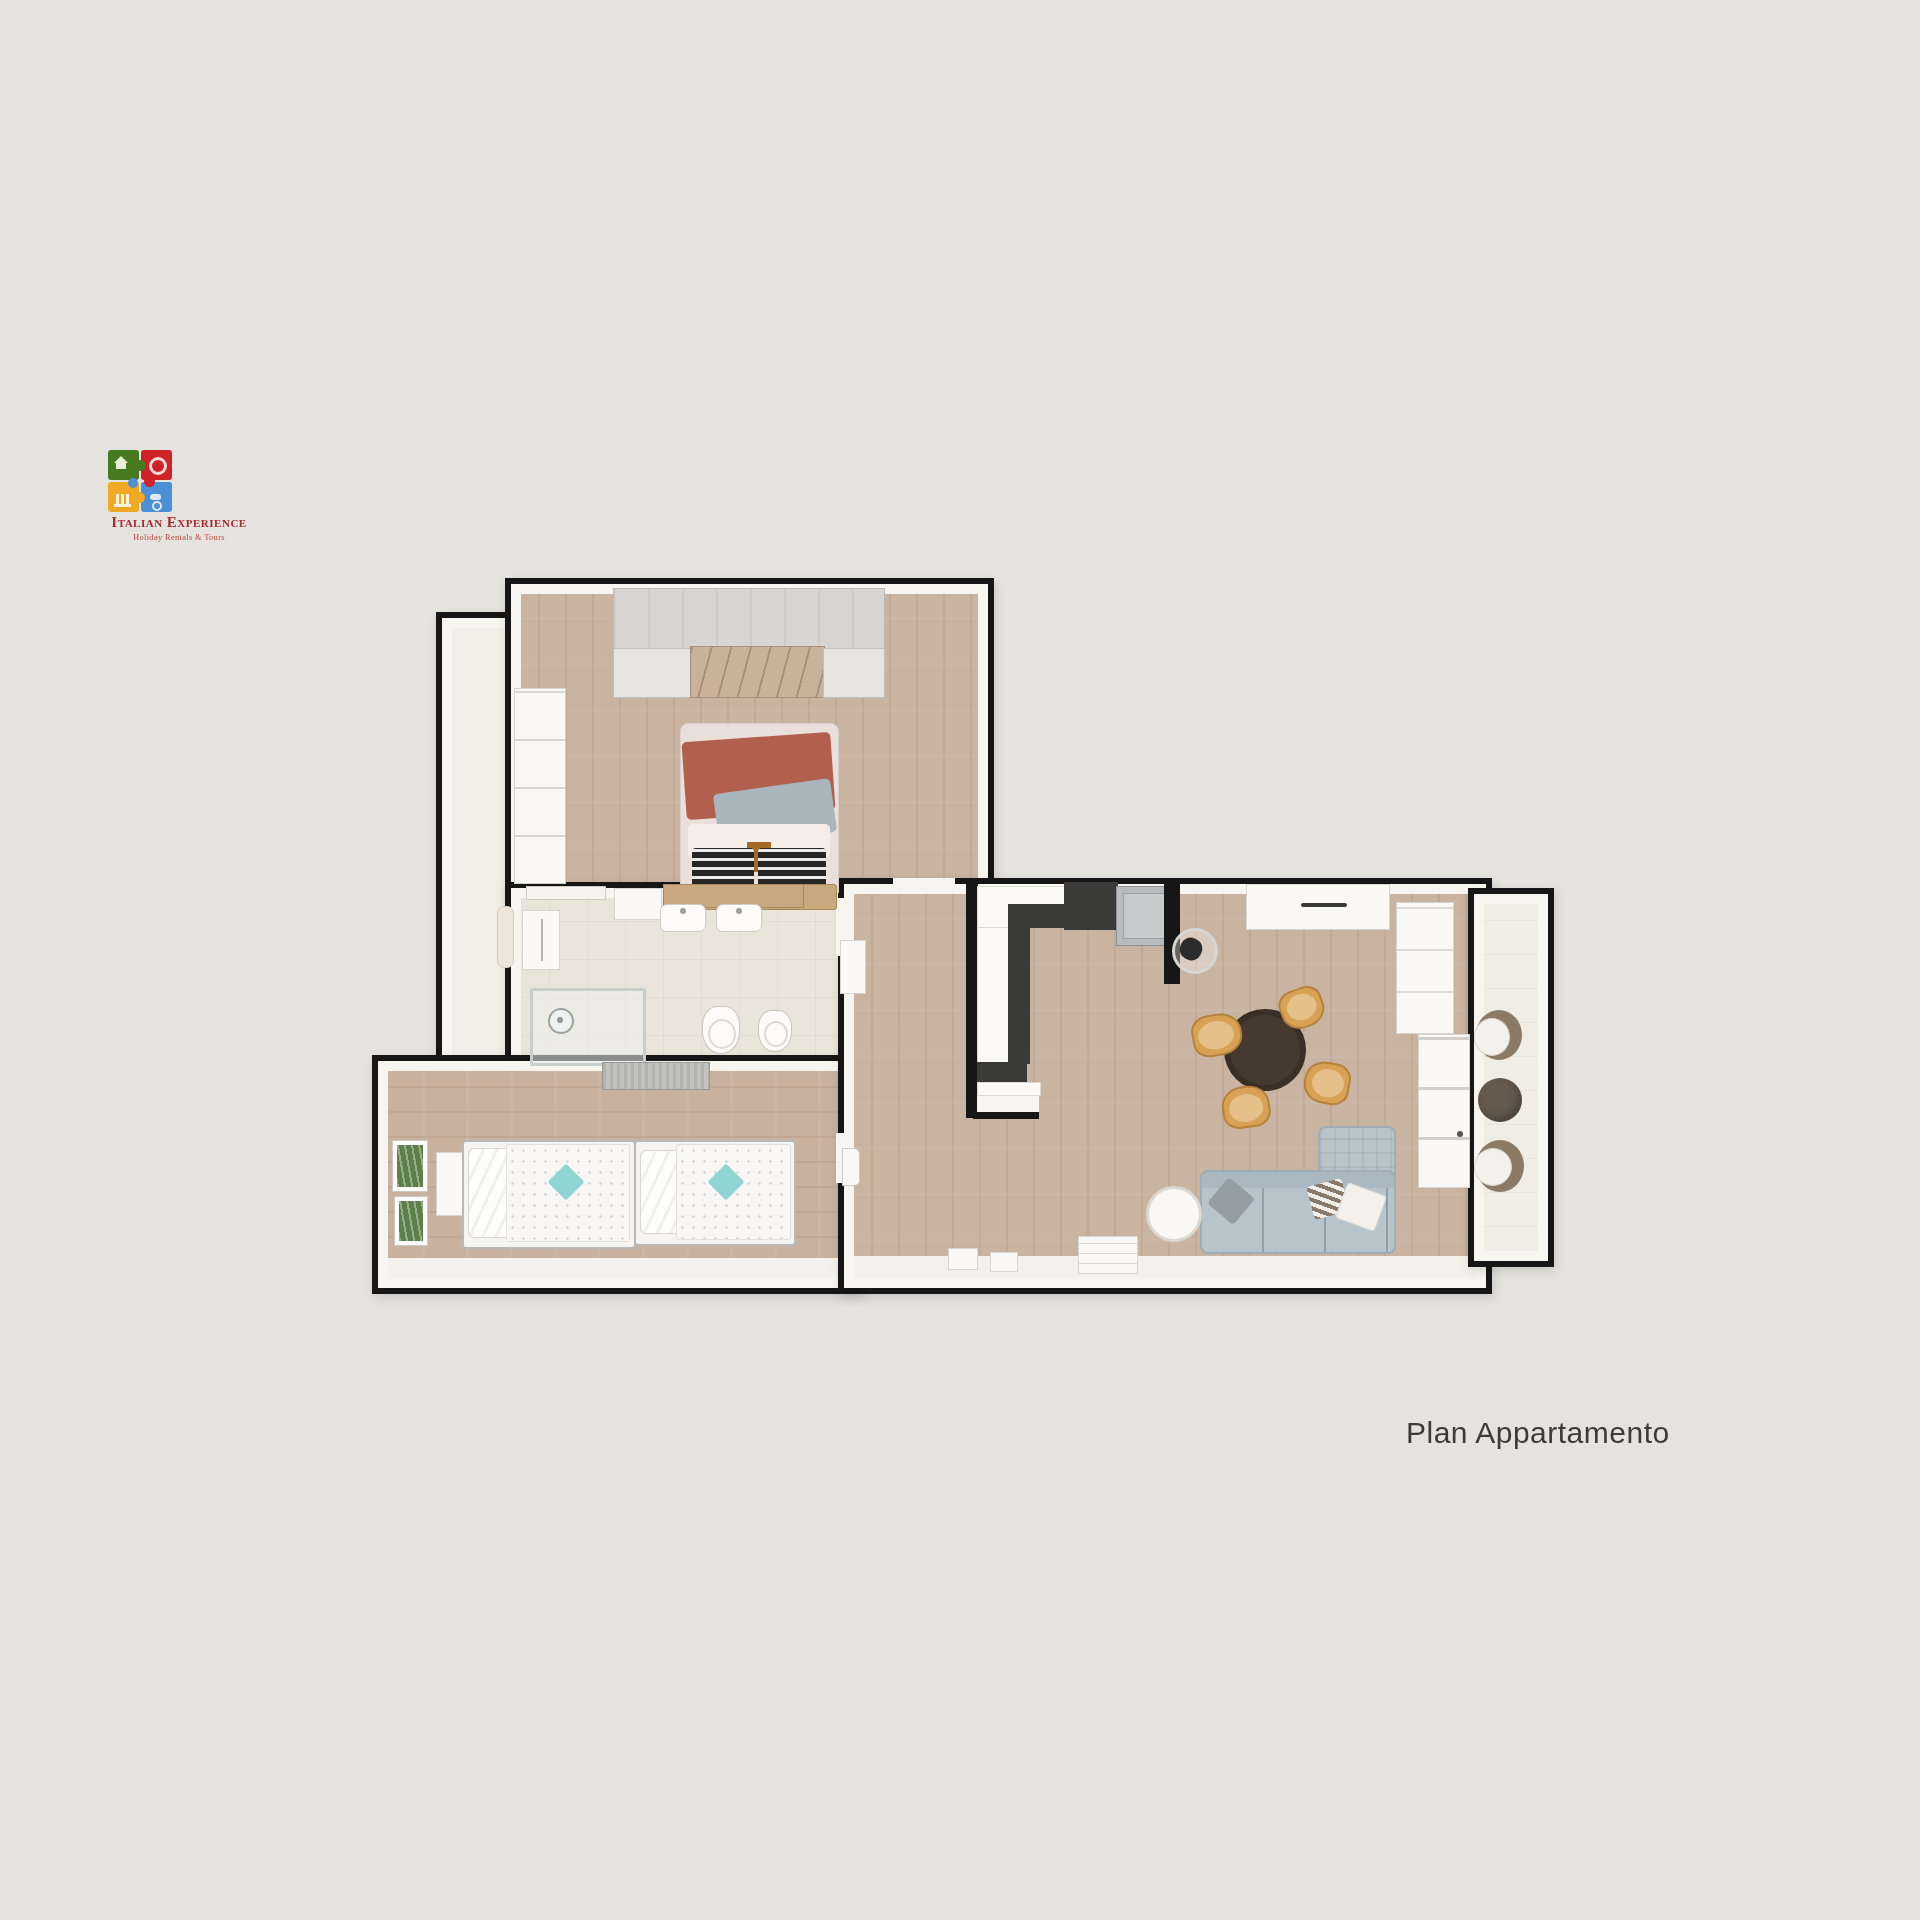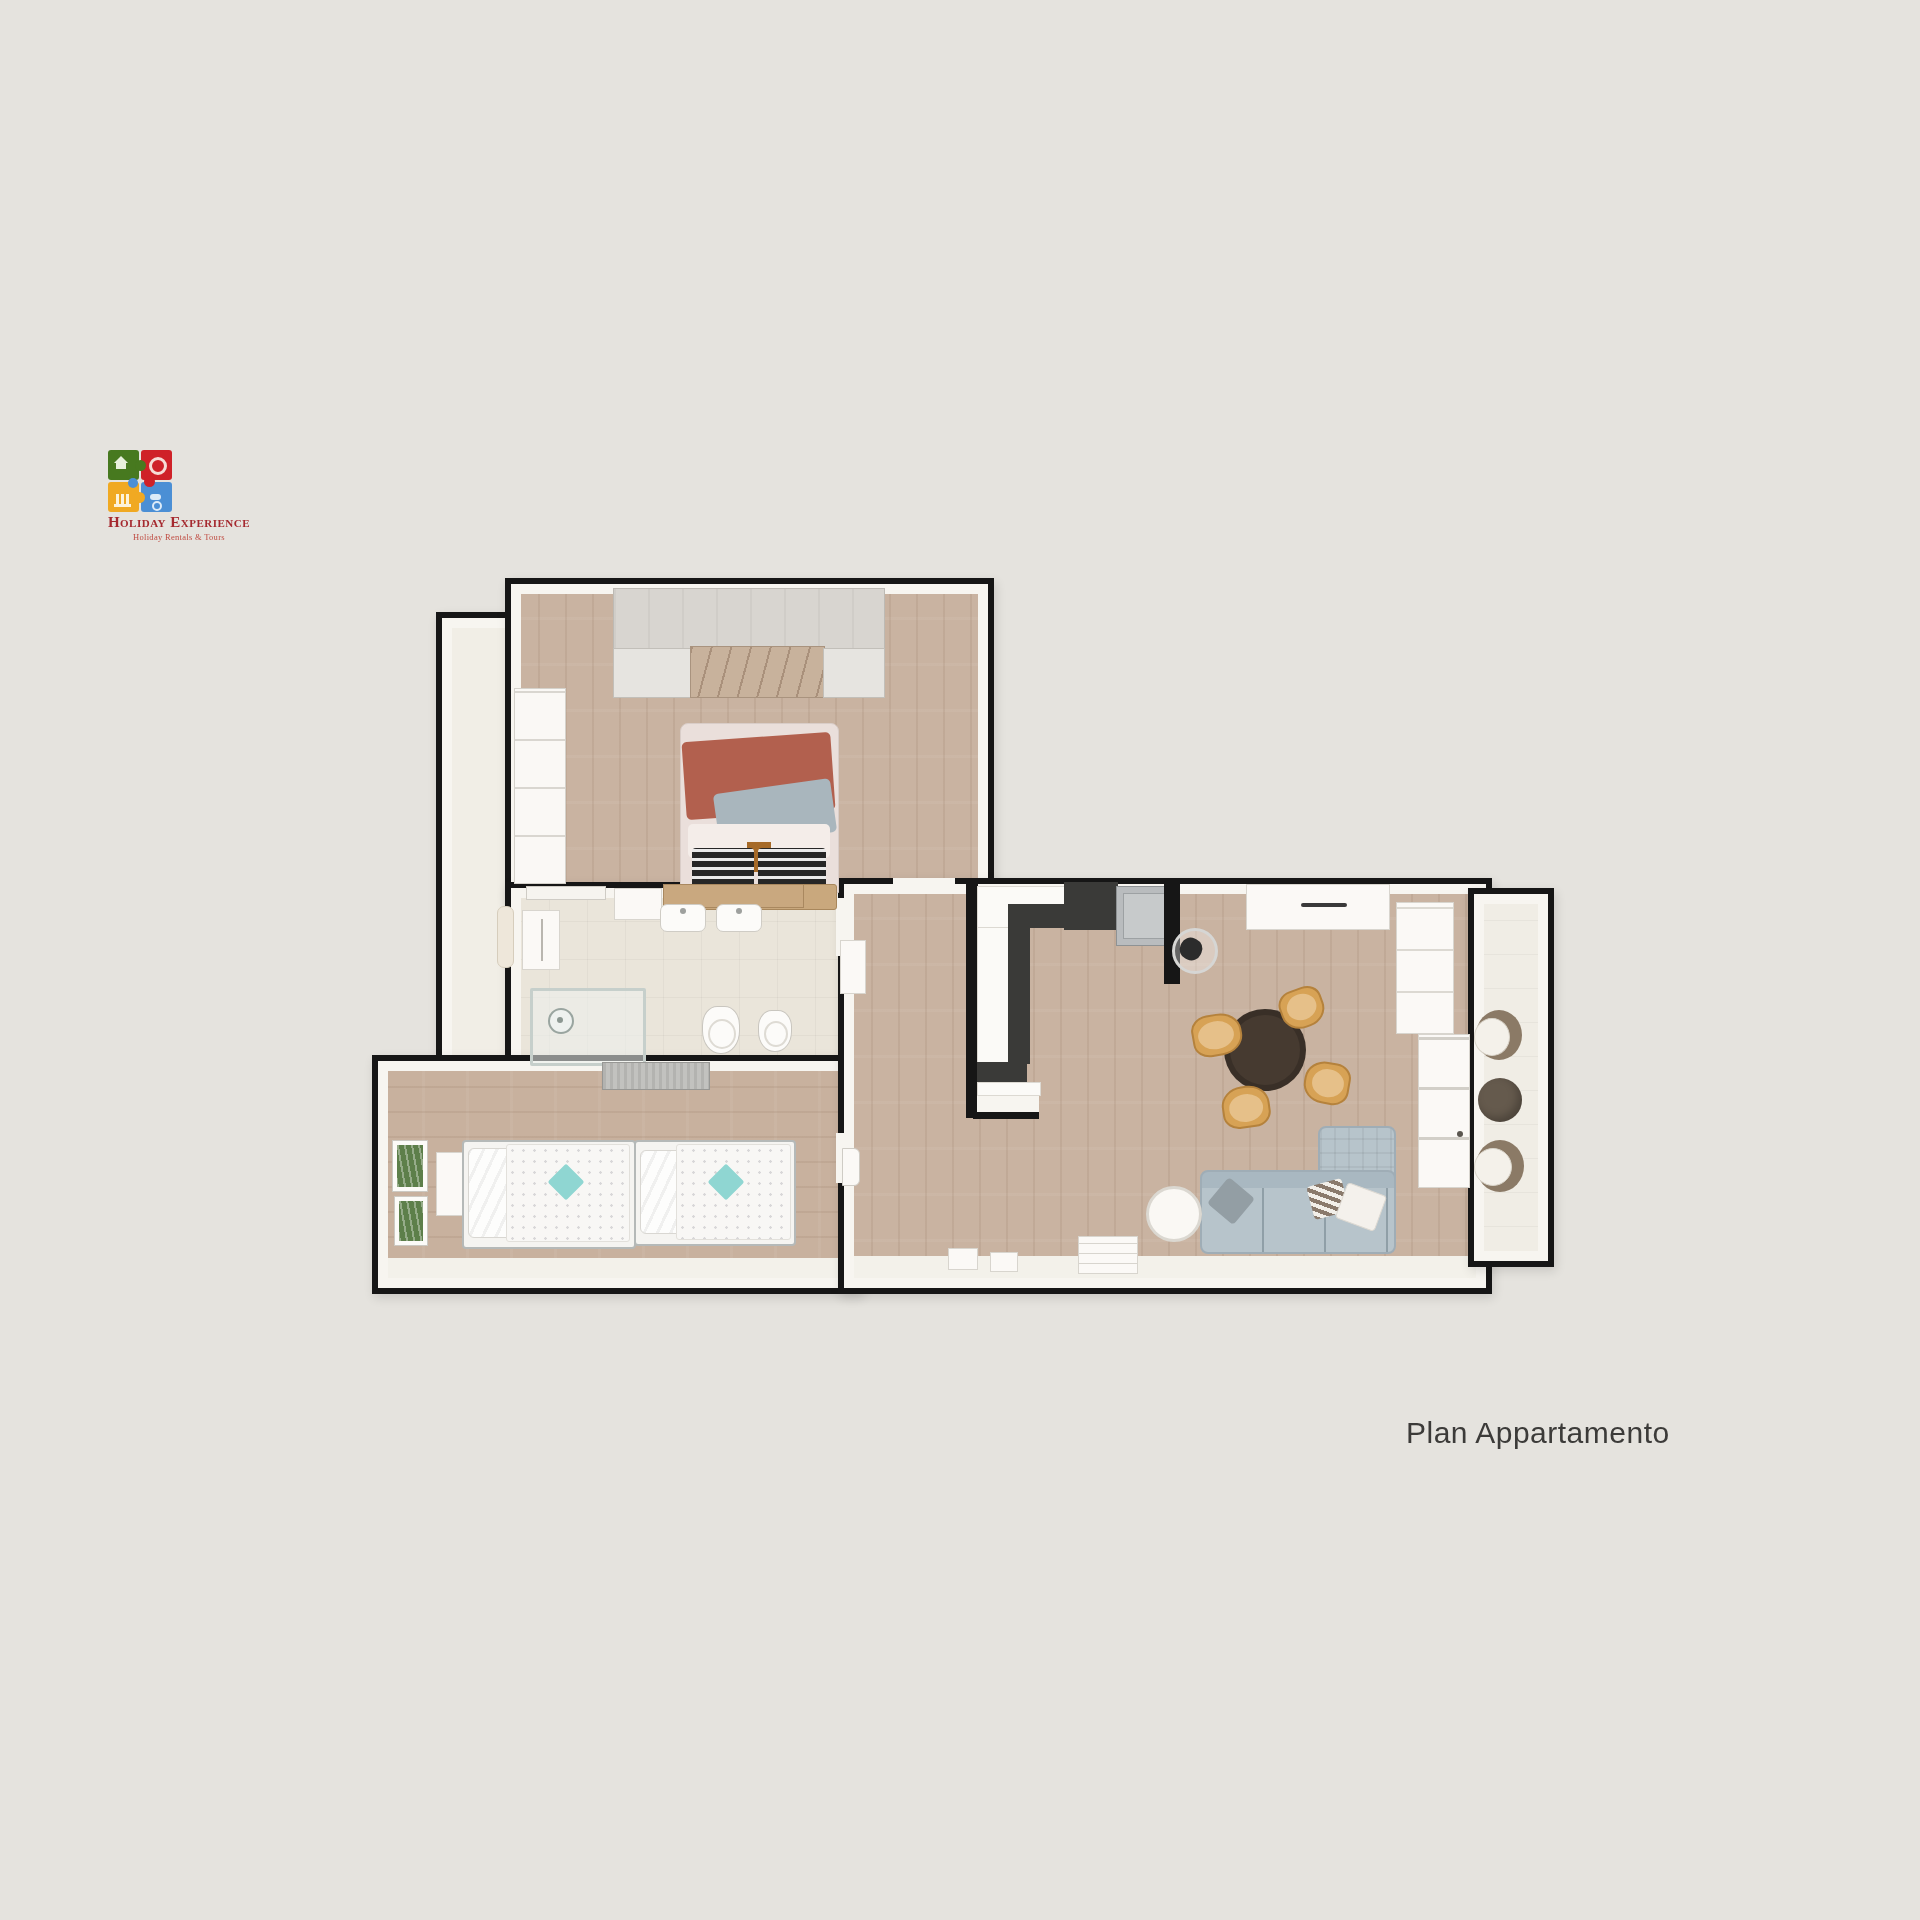--- a/index.html
+++ b/index.html
@@ -205,21 +205,21 @@
       <div class="glyph" id="gl-roof"></div>
       <div class="glyph" id="gl-house"></div>
       <div class="glyph" id="gl-ring"></div>
       <div class="glyph" id="gl-col1"></div>
       <div class="glyph" id="gl-col2"></div>
       <div class="glyph" id="gl-col3"></div>
       <div class="glyph" id="gl-colbase"></div>
       <div class="glyph" id="gl-scooter"></div>
       <div class="glyph" id="gl-wheel"></div>
     </div>
-    <div class="abs" id="logo-title">Holiday Experience</div>
+    <div class="abs" id="logo-title">Italian Experience</div>
     <div class="abs" id="logo-subtitle">Holiday Rentals &amp; Tours</div>
   </div>
 
   <div class="abs" id="caption">Plan Appartamento</div>
 
   <div>
 
     <div class="room" id="room-annex"></div>
     <div class="room wood" id="room-bedroom"></div>
     <div class="room" id="room-bath"></div>

